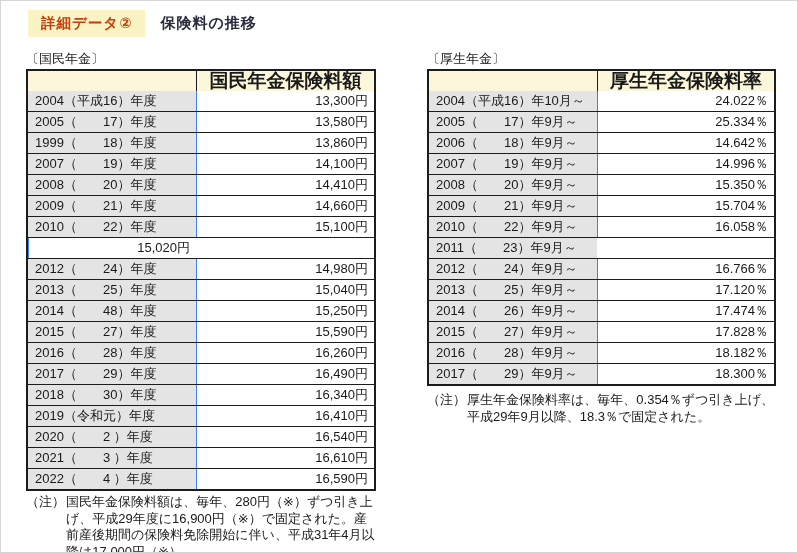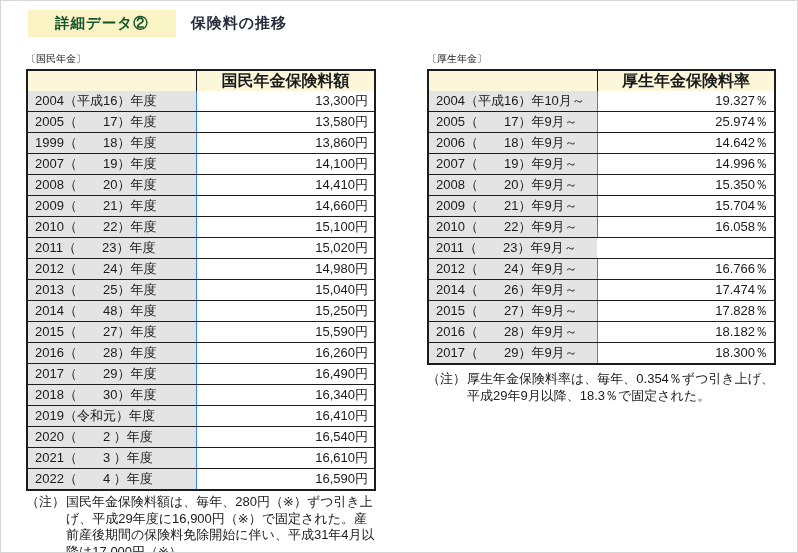--- a/index.html
+++ b/index.html
@@ -4,35 +4,35 @@
 <style>
   * { margin:0; padding:0; box-sizing:border-box; }
   html,body { background:#ffffff; }
   body { font-family:"Liberation Sans","DejaVu Sans",sans-serif; color:#1a1a1a; }
   .page {
     position:relative; width:798px; height:553px; background:#ffffff;
     border:1px solid #d6d6d6; overflow:hidden;
   }
   .doc-header { position:absolute; left:27px; top:9px; display:flex; align-items:center; }
   .badge {
-    background:#faf3c3; color:#14532d; font-weight:bold; font-size:14.5px;
-    padding:4px 27px; letter-spacing:1px;font-family:Liberation Mono, monospace;
+    background:#faf3c3; color:#c2410c; font-weight:bold; font-size:14.5px;
+    padding:4px 13px; letter-spacing:1px;
   }
   .doc-title { font-weight:bold; font-size:15px; color:#272d3b; margin-left:15px; letter-spacing:1px; }
 
   .col { position:absolute; top:50px; }
   .col-left  { left:25px;  width:350px; }
   .col-right { left:426px; width:349px; }
 
-  .section-label { font-size:10px; height:16px; line-height:16px; margin-bottom:2px; }
+  .section-label { font-size:13px; height:16px; line-height:16px; margin-bottom:2px; }
 
   .ptable { border:2px solid #1c1c1c; background:#ffffff; width:100%; }
   .tr { display:grid; grid-template-columns:168px 1fr; }
   .tr + .tr { border-top:1px solid #1c1c1c; }
-  .th { background:#fcf7da; height:20px; line-height:20px; font-size:16px; }
+  .th { background:#fcf7da; height:20px; line-height:20px; font-size:19px; }
   .th-corner { }
   .th-value { font-weight:bold; text-align:center; border-left:1px solid #1c1c1c; }
   .td { height:20px; line-height:20px; font-size:13px; white-space:nowrap; overflow:hidden; }
   .td-year { background:#e4e4e4; padding-left:7px; }
   .td-value { text-align:right; padding-right:6px; border-left:1px solid #3b82f6; background:#ffffff; }
 
   .notes { margin-top:3px; }
   .note-row { display:flex; font-size:13px; line-height:16.5px; }
   .note-marker { width:40px; flex:none; }
   .note-text { flex:1; }
@@ -87,21 +87,20 @@
             <div class="td td-year">2009（　　21）年度</div>
             <div class="td td-value">14,660円</div>
           </div>
 
           <div class="tr">
             <div class="td td-year">2010（　　22）年度</div>
             <div class="td td-value">15,100円</div>
           </div>
 
           <div class="tr">
-            <div class="td td-year">2011（　　23）年度</div>
             <div class="td td-value">15,020円</div>
           </div>
 
           <div class="tr">
             <div class="td td-year">2012（　　24）年度</div>
             <div class="td td-value">14,980円</div>
           </div>
 
           <div class="tr">
             <div class="td td-year">2013（　　25）年度</div>
@@ -170,26 +169,26 @@
 
     <div class="ptable">
       <div class="tr">
         <div class="th th-corner"></div>
         <div class="th th-value">厚生年金保険料率</div>
       </div>
       <div>
 
           <div class="tr">
             <div class="td td-year">2004（平成16）年10月～</div>
-            <div class="td td-value">19.327％</div>
+            <div class="td td-value">24.022％</div>
           </div>
 
           <div class="tr">
             <div class="td td-year">2005（　　17）年9月～</div>
-            <div class="td td-value">25.974％</div>
+            <div class="td td-value">25.334％</div>
           </div>
 
           <div class="tr">
             <div class="td td-year">2006（　　18）年9月～</div>
             <div class="td td-value">14.642％</div>
           </div>
 
           <div class="tr">
             <div class="td td-year">2007（　　19）年9月～</div>
             <div class="td td-value">14.996％</div>
@@ -212,20 +211,24 @@
 
           <div class="tr">
             <div class="td td-year">2011（　　23）年9月～</div>
           </div>
 
           <div class="tr">
             <div class="td td-year">2012（　　24）年9月～</div>
             <div class="td td-value">16.766％</div>
           </div>
 
+          <div class="tr">
+            <div class="td td-year">2013（　　25）年9月～</div>
+            <div class="td td-value">17.120％</div>
+          </div>
 
           <div class="tr">
             <div class="td td-year">2014（　　26）年9月～</div>
             <div class="td td-value">17.474％</div>
           </div>
 
           <div class="tr">
             <div class="td td-year">2015（　　27）年9月～</div>
             <div class="td td-value">17.828％</div>
           </div>

